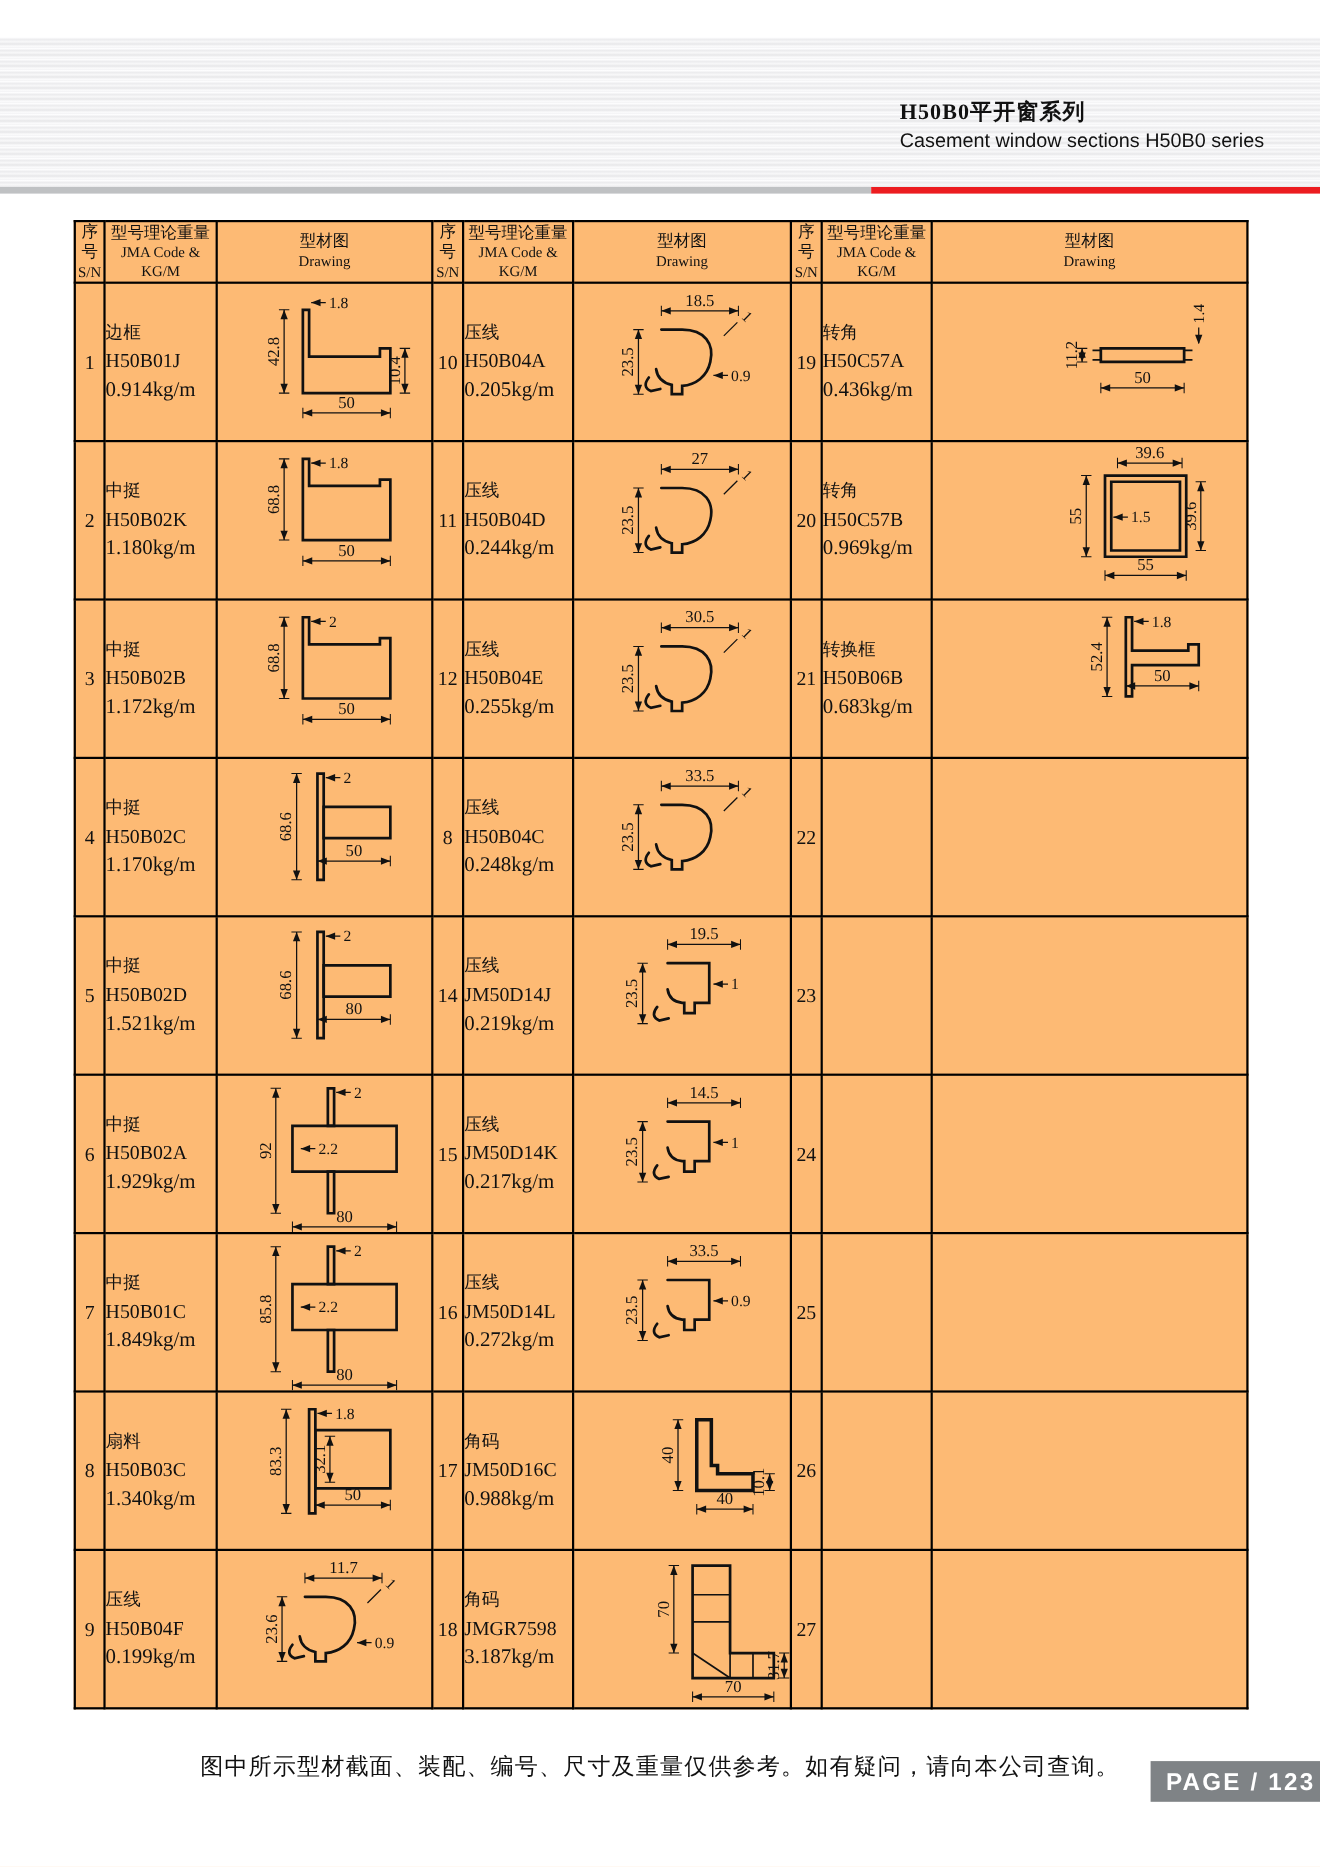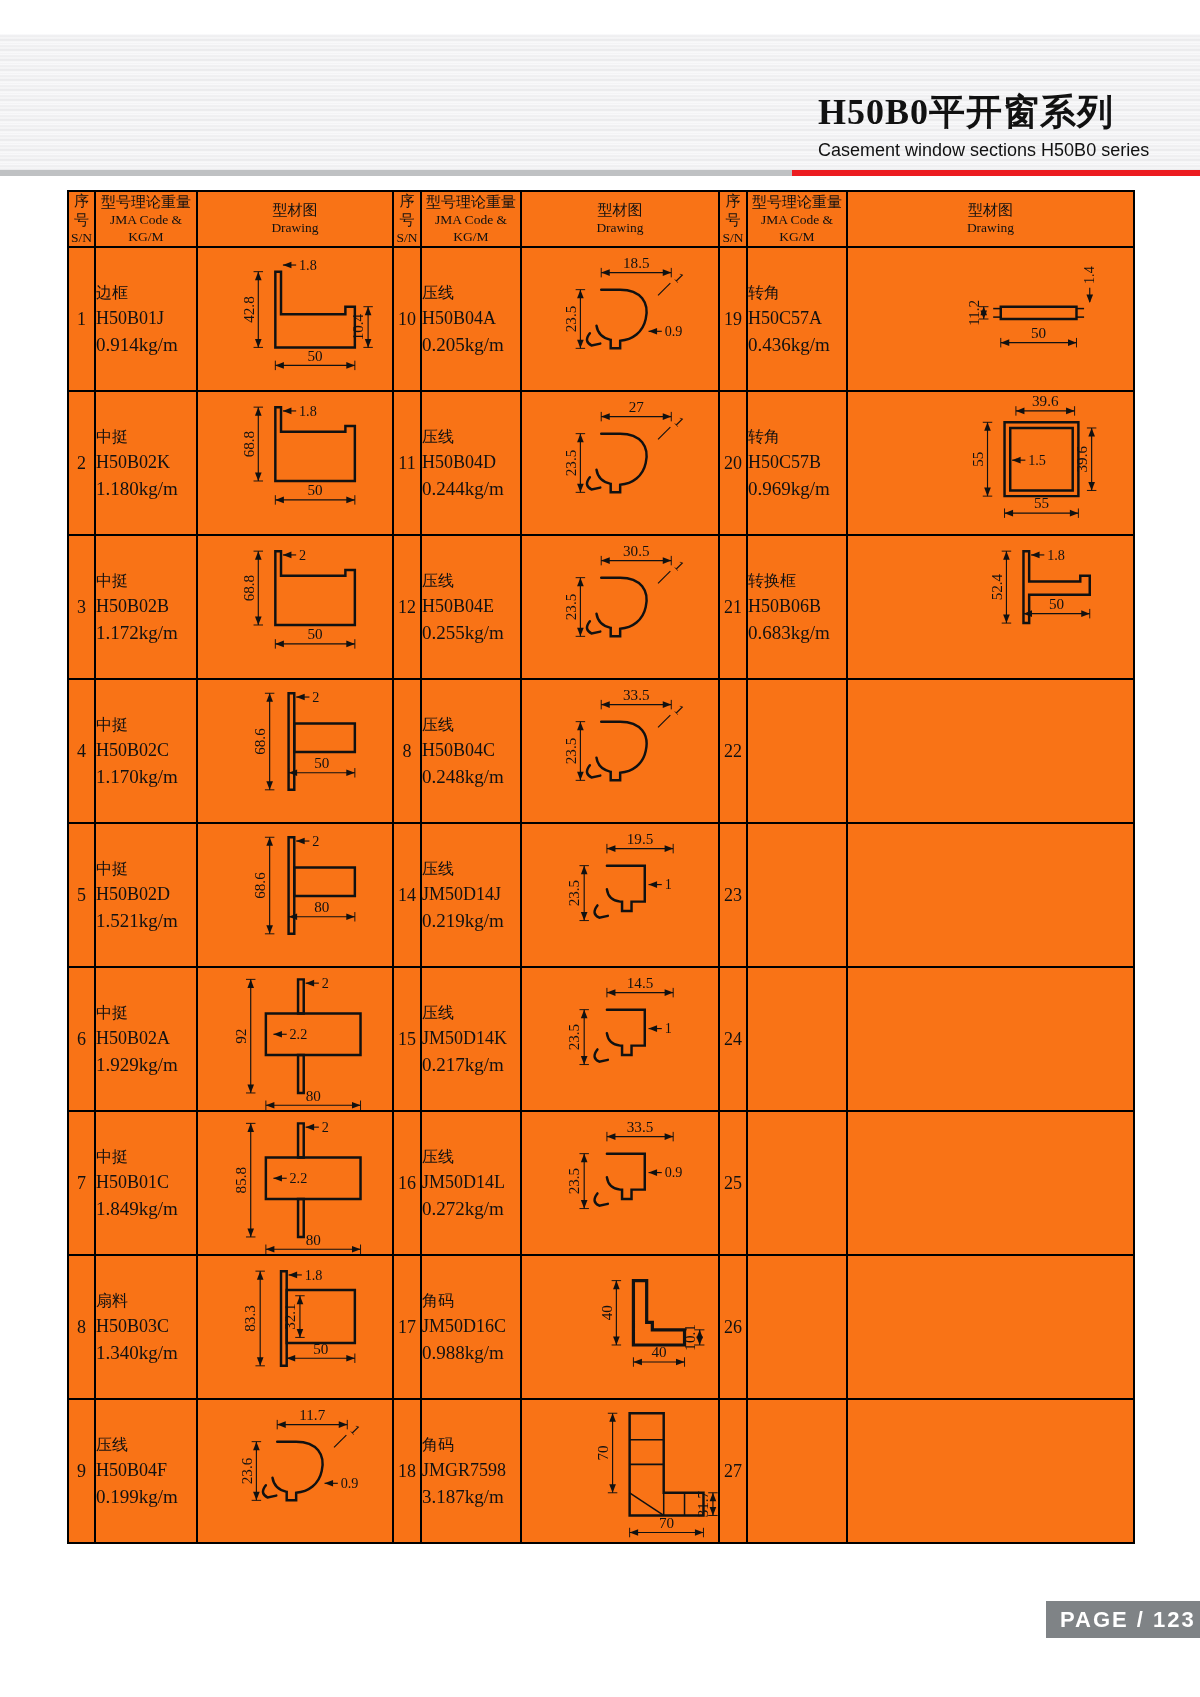--- a/index.html
+++ b/index.html
@@ -5,27 +5,27 @@
   *{margin:0;padding:0;box-sizing:border-box}
   html,body{background:#fff}
   body{width:1200px;height:1697px;position:relative;font-family:"Liberation Serif",serif;color:#111;overflow:hidden}
 
   
   .stripe-band{position:absolute;left:0;top:34px;width:1200px;height:137px;
     background:repeating-linear-gradient(180deg,#fdfdfe 0px,#ececee 2px,#f8f8f9 4px,#e7e7e9 6px,#fbfbfc 8px,#f1f1f3 10px);
     border-bottom:1px solid #d9d9db}
 
   .title-block{position:absolute;left:818px;top:88px}
-  .title-cn{font-size:36px;font-weight:bold;letter-spacing:1px;font-family:"Liberation Serif",serif}
+  .title-cn{font-size:20px;font-weight:bold;letter-spacing:1px;font-family:"Liberation Serif",serif}
   .title-en{font-size:18px;margin-top:3px;font-family:Liberation Sans, sans-serif}
 
   .bar-gray{position:absolute;left:0;top:170px;width:792px;height:6px;background:#bfc1c3}
   .bar-red{position:absolute;left:792px;top:170px;width:408px;height:6px;background:#ec1c20}
 
-  table.profiles{position:absolute;left:67px;top:190px;width:1066px;border-collapse:collapse;table-layout:fixed;background:#f97316}
+  table.profiles{position:absolute;left:67px;top:200px;width:1066px;border-collapse:collapse;table-layout:fixed;background:#fdba74}
   table.profiles td,table.profiles th{border:2.4px solid #000;padding:0;vertical-align:middle;overflow:hidden}
   table.profiles thead tr{height:46px}
   table.profiles tbody tr{height:144px}
   th .h-cn{font-size:15px;font-weight:normal;line-height:1.25}
   th .h-en{font-size:13.5px;font-weight:normal;line-height:1.25}
   td.sn{text-align:center;font-size:18px}
   td.code{text-align:left}
   td.code .pname{font-size:16px;line-height:1.6}
   td.code .pcode{font-size:18px;line-height:1.45}
   td.code .pweight{font-size:19px;line-height:1.45}
@@ -705,15 +705,16 @@
             <text x="151" y="135" font-size="16" text-anchor="middle">70</text>
           </svg></td>
         <td class="sn">27</td>
         <td class="code"></td>
         <td class="draw"></td>
       </tr>
     </tbody>
 </table>
 
 <div class="footer-note">
+  <div class="note-cn">图中所示型材截面、装配、编号、尺寸及重量仅供参考。如有疑问，请向本公司查询。</div>
 </div>
 
 <div class="page-badge">PAGE / 123</div>
 
 </body></html>

